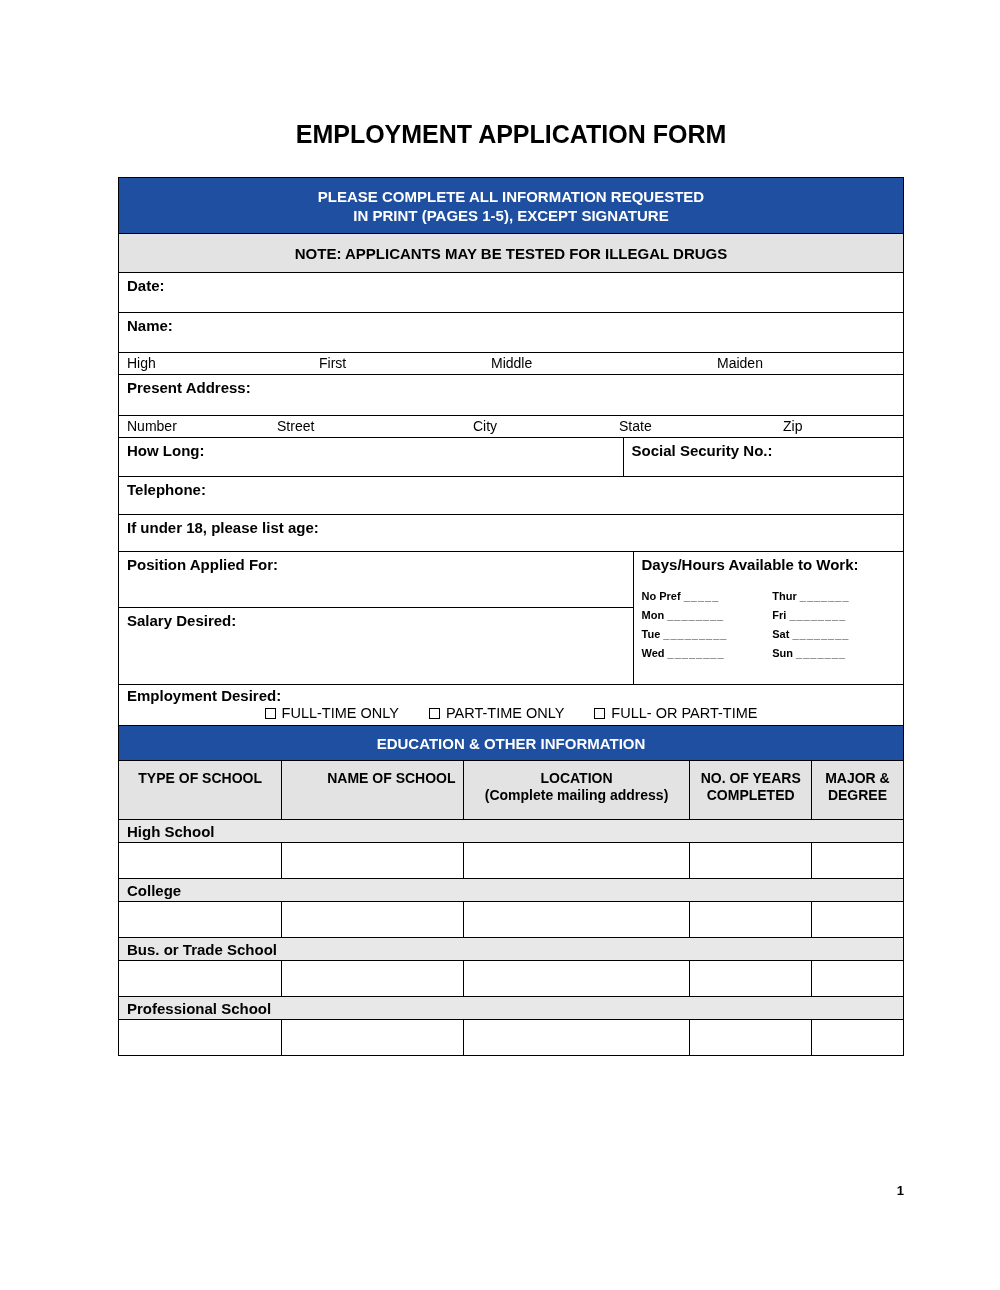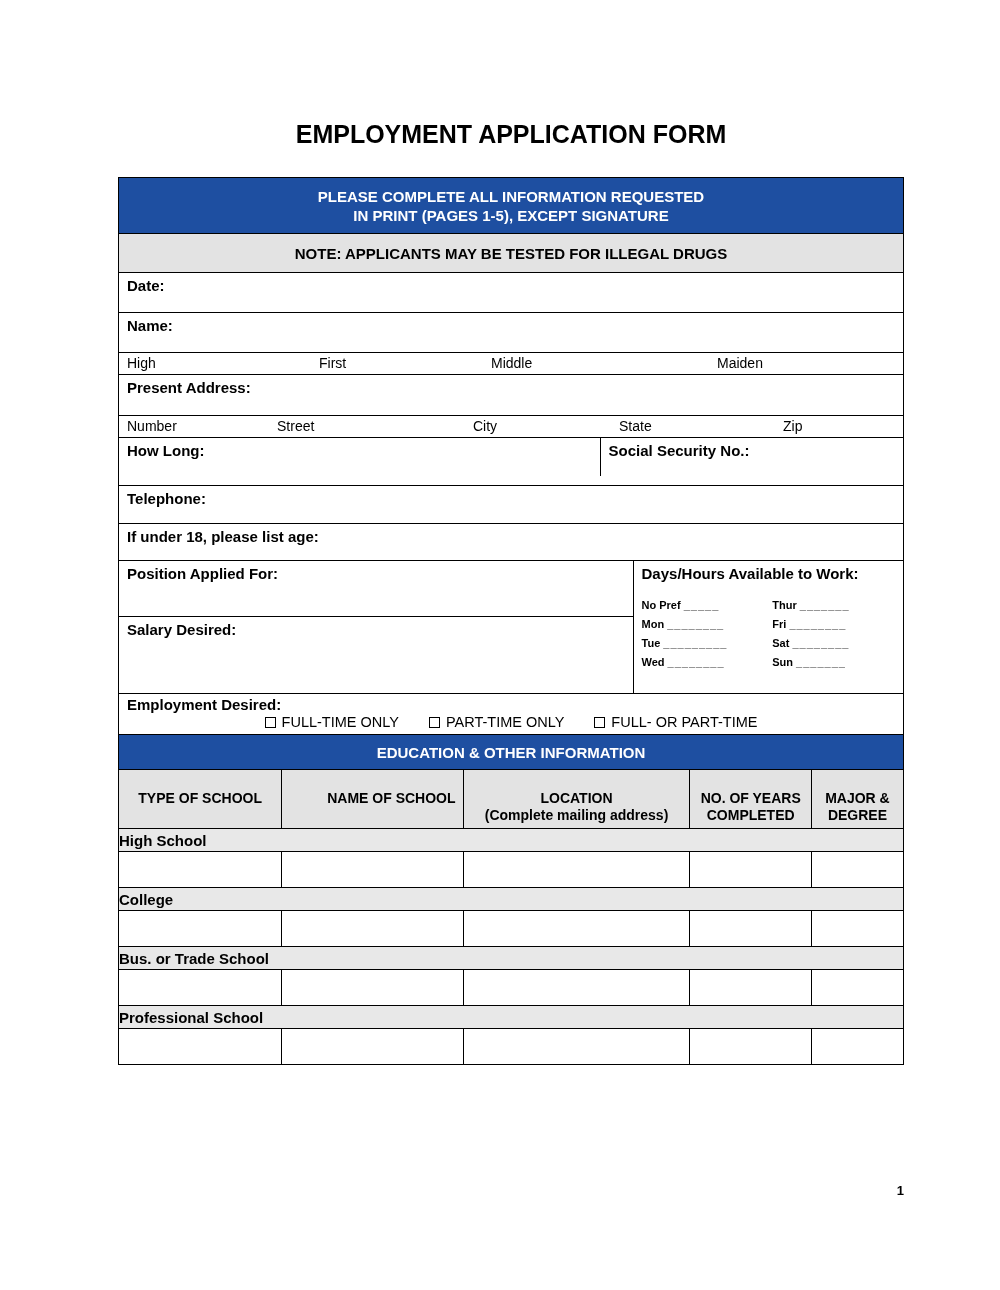--- a/index.html
+++ b/index.html
@@ -31,26 +31,26 @@
   .bar-blue.h2 { height: 35px; }
   .bar-note {
     height: 39px; background: var(--gray); font-weight: bold; font-size: 15px;
     display: flex; align-items: center; justify-content: center;
   }
 
   .lbl { font-weight: bold; font-size: 15px; }
   .pad { padding: 4px 0 0 8px; }
 
   .r40 { height: 40px; } .r41 { height: 41px; } .r39 { height: 39px; }
-  .r38 { height: 38px; margin-top: 9px; } .r37 { height: 37px; } .r42 { height: 42px; }
+  .r38 { height: 38px; } .r37 { height: 37px; } .r42 { height: 42px; }
 
   .sublabels { height: 22px; font-size: 14px; }
   .sublabels span { position: absolute; top: 2px; }
 
-  .split { display: flex; }
+  .split { display: flex; gap: 23px; }
   .split > div { padding: 4px 0 0 8px; }
   .cell-r { border-left: 1px solid #000; }
 
   .pos-days { height: 133px; display: flex; }
   .pos-col { width: 65.5%; display: flex; flex-direction: column; }
   .pos-cell { height: 56px; border-bottom: 1px solid #000; padding: 4px 0 0 8px; }
   .sal-cell { flex: 1; padding: 4px 0 0 8px; }
   .days-col { width: 34.5%; border-left: 1px solid #000; padding: 4px 0 0 8px; }
   .days-title { font-weight: bold; font-size: 15px; margin-bottom: 14px; }
   .day-line { display: flex; font-size: 11px; line-height: 19px; }
@@ -64,30 +64,30 @@
     font-size: 14.5px; margin-top: 1px;
   }
   .emp-opt { display: flex; align-items: center; white-space: nowrap; }
   .cb {
     display: inline-block; width: 11px; height: 11px;
     border: 1.5px solid #000; margin-right: 6px;
   }
 
   .edu-head { height: 59px; display: flex; background: var(--gray); text-align: center; }
   .edu-head > div {
-    padding-top: 20px; font-weight: bold; font-size: 14px; line-height: 17px;
+    padding-top: 9px; font-weight: bold; font-size: 14px; line-height: 17px;
   }
   .edu-head > div .sub { font-weight: bold; }
   .c1 { width: 21.88%; } .c2 { width: 19.21%; margin-left: 38px; } .c3 { width: 30.41%; }
   .c4 { width: 16.28%; } .c5 { width: 12.21%; }
   .vb { border-right: 1px solid #000; }
 
   .edu-label {
     height: 23px; background: var(--gray2); display: flex; align-items: center;
-    font-weight: bold; font-size: 15px;
+    padding-left: 8px; font-weight: bold; font-size: 15px;
   }
   .edu-empty { height: 36px; display: flex; }
 
   .page-num {
     position: absolute; top: 1183px; right: 96px;
     font-size: 13px; font-weight: bold;
   }
 </style>
 </head>
 <body>

